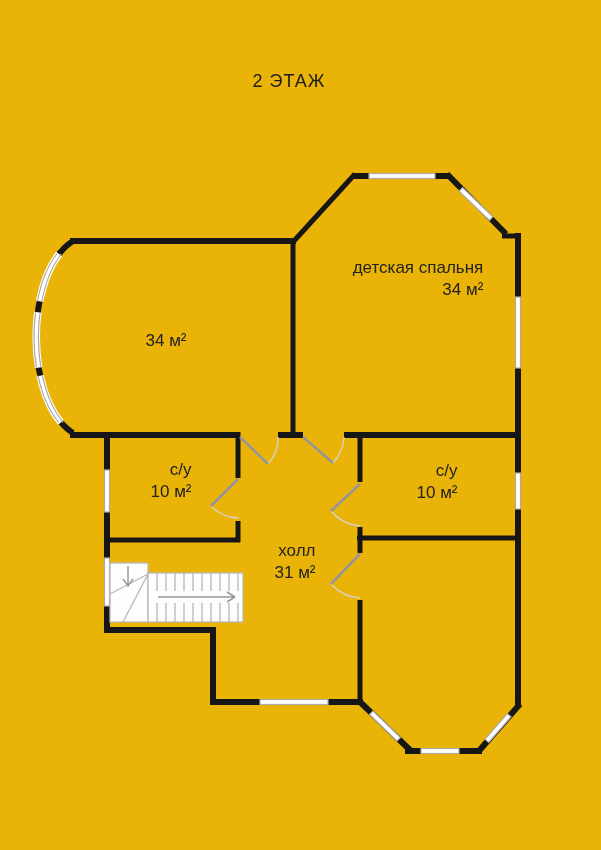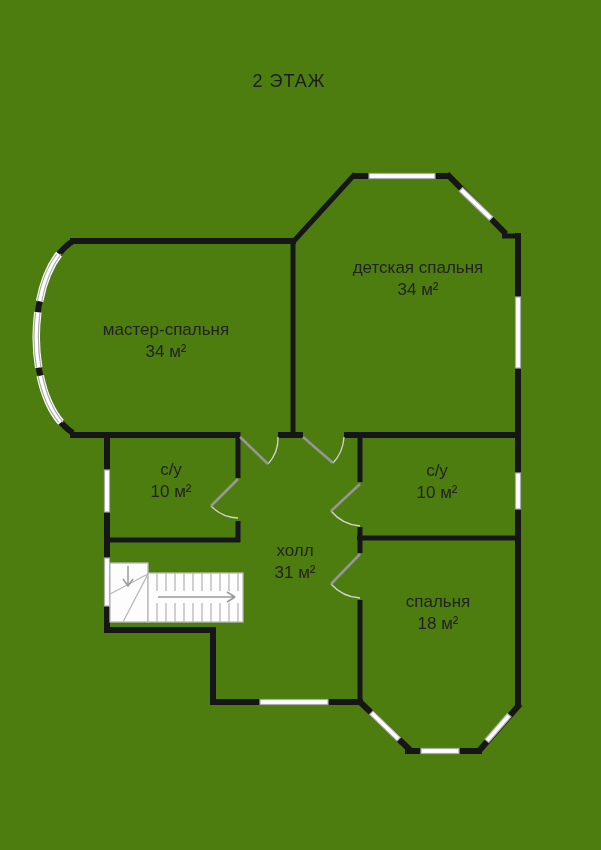--- a/index.html
+++ b/index.html
@@ -1,36 +1,36 @@
 <!DOCTYPE html>
 <html><head>
 <meta charset="utf-8">
 <style>
   html,body{margin:0;padding:0;background:#ffffff;}
   #canvas{
     position:relative;
     width:601px;height:850px;
-    background:#4d7c0f;
+    background:#eab308;
     font-family:"Liberation Sans", sans-serif;
     overflow:hidden;
   }
   #plan-svg{position:absolute;left:0;top:0;}
   .plan-title{
     position:absolute;
     transform:translate(-50%,-50%);
     font-size:18px;
     font-weight:500;
     letter-spacing:1px;
     color:#1c1c1c;
     white-space:nowrap;
   }
   .room-label{
     position:absolute;
     transform:translate(-50%,-50%);
-    text-align:center;
+    text-align:right;
     color:#222222;
     white-space:nowrap;
     line-height:22px;
     font-size:17px;
   }
 </style>
 </head>
 <body>
 
 <div id="canvas">
@@ -120,21 +120,20 @@
       <path d="M157,603 V622 M166,603 V622 M175,603 V622 M184,603 V622 M193,603 V622 M202,603 V622 M211,603 V622 M220,603 V622 M229,603 V622 M238,603 V622"></path>
       <path d="M110,594 L148,574 M123,622 L148,574"></path>
       <g stroke="#9a9a9a" stroke-width="1.5">
         <path d="M128,566 V585 M123,579 L128,586 L133,579"></path>
         <path d="M158,597 H234 M227,592 L235,597 M227,602 L235,597"></path>
       </g>
     </g>
   </svg>
 
   <div class="room-label" style="left:166px;top:341px">
-    <div>мастер-спальня</div>
     <div>34 м²</div>
   </div>
 
   <div class="room-label" style="left:418px;top:279px">
     <div>детская спальня</div>
     <div>34 м²</div>
   </div>
 
   <div class="room-label" style="left:171px;top:481px">
     <div>с/у</div>
@@ -144,18 +143,14 @@
   <div class="room-label" style="left:437px;top:482px">
     <div>с/у</div>
     <div>10 м²</div>
   </div>
 
   <div class="room-label" style="left:295px;top:562px">
     <div>холл</div>
     <div>31 м²</div>
   </div>
 
-  <div class="room-label" style="left:438px;top:613px">
-    <div>спальня</div>
-    <div>18 м²</div>
-  </div>
 
 </div>
 
 </body></html>

